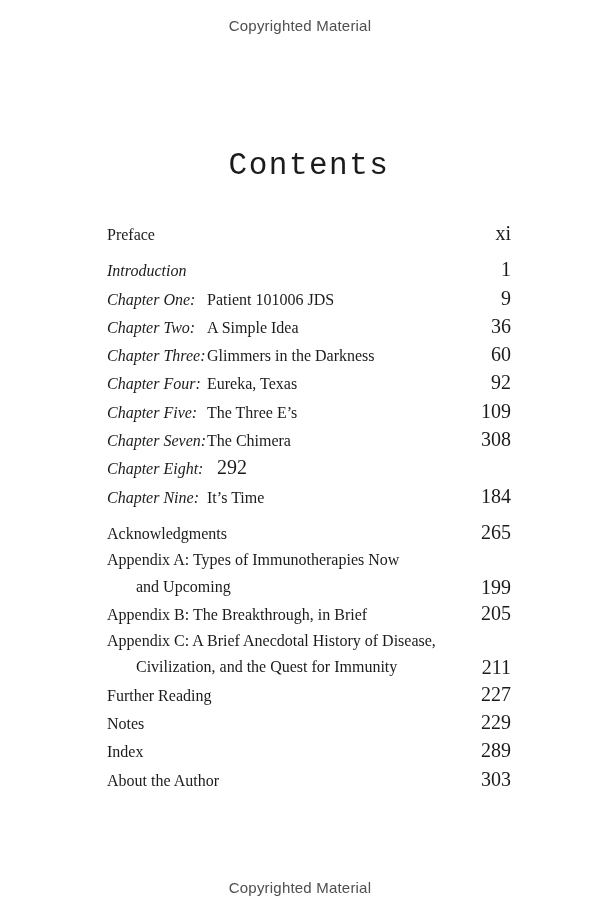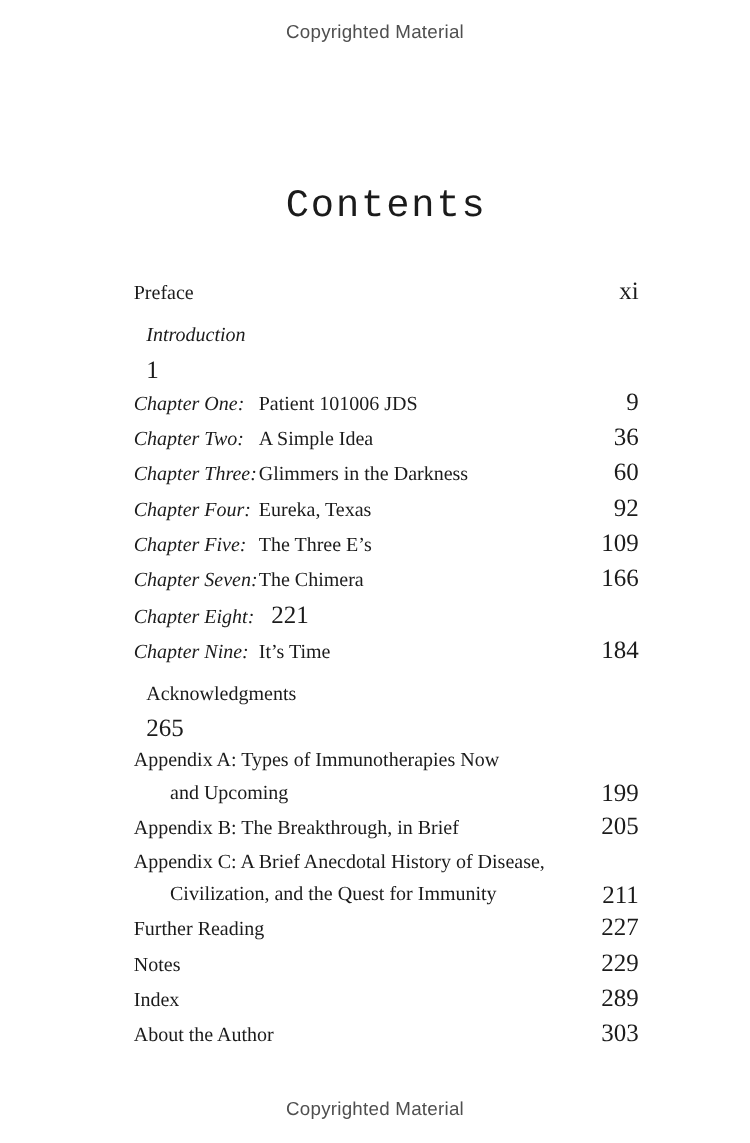--- a/index.html
+++ b/index.html
@@ -34,21 +34,21 @@
     line-height:36px;
     margin-bottom:36px;
     font-family:Liberation Mono, monospace;
   }
   .row {
     display:flex;
     align-items:baseline;
     font-size:16px;
     line-height:26.3px;
   }
-  .row.gap { margin-top:8px;flex-direction:column; }
+  .row.gap { margin-top:8px; }
   .label {
     font-style:italic;
     width:100px;
     flex-shrink:0;
   }
   .t { flex:1; }
   .t.italic { font-style:italic; }
   .pg {
     margin-left:10px;
     font-size:20px;
@@ -98,25 +98,25 @@
     <span class="pg">92</span>
   </div>
   <div class="row">
     <span class="label">Chapter Five:</span>
     <span class="t">The Three E’s</span>
     <span class="pg">109</span>
   </div>
   <div class="row">
     <span class="label">Chapter Seven:</span>
     <span class="t">The Chimera</span>
-    <span class="pg">166</span>
+    <span class="pg">308</span>
   </div>
   <div class="row">
     <span class="label">Chapter Eight:</span>
-    <span class="pg">221</span>
+    <span class="pg">292</span>
   </div>
   <div class="row">
     <span class="label">Chapter Nine:</span>
     <span class="t">It’s Time</span>
     <span class="pg">184</span>
   </div>
 
   <div class="row gap">
     <span class="t">Acknowledgments</span>
     <span class="pg">265</span>

